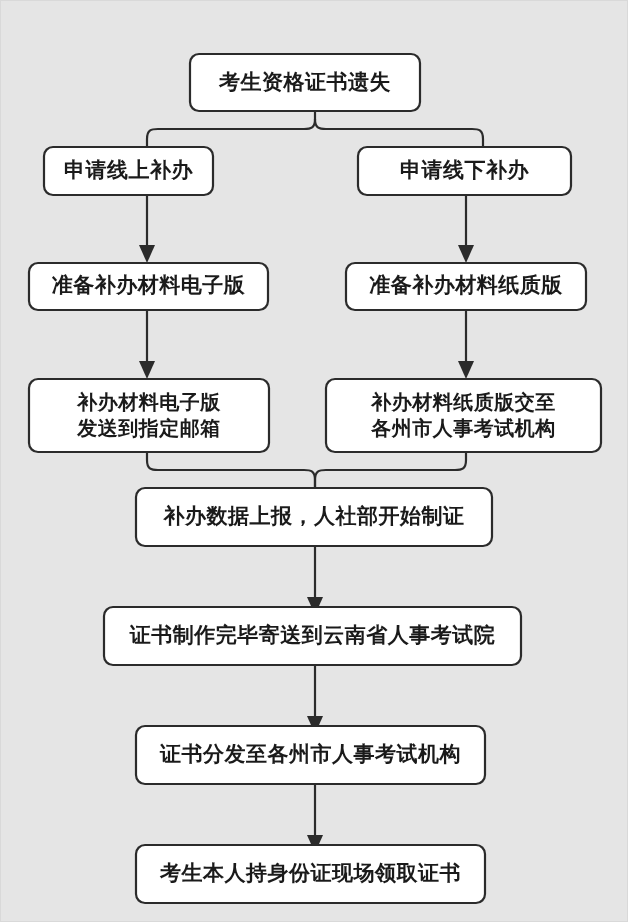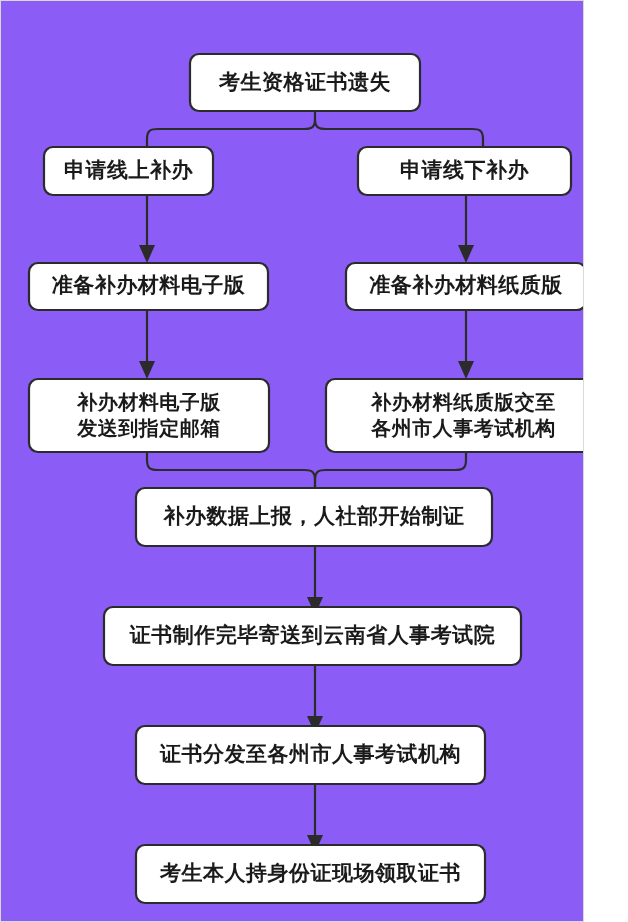--- a/index.html
+++ b/index.html
@@ -5,23 +5,23 @@
   html, body {
     margin: 0;
     padding: 0;
     background: #ffffff;
   }
   body {
     font-family: "Liberation Serif", "DejaVu Serif", serif;
   }
   #flowchart-page {
     position: relative;
-    width: 584px;
+    width: 628px;
     height: 922px;
-    background: #8b5cf6;
+    background: #e5e5e5;
     box-sizing: border-box;
     border: 1px solid #d9d9d9;
     overflow: hidden;
     text-decoration: underline;
   }
   #flow-svg {
     display: block;
     width: 628px;
     height: 922px;
   }

